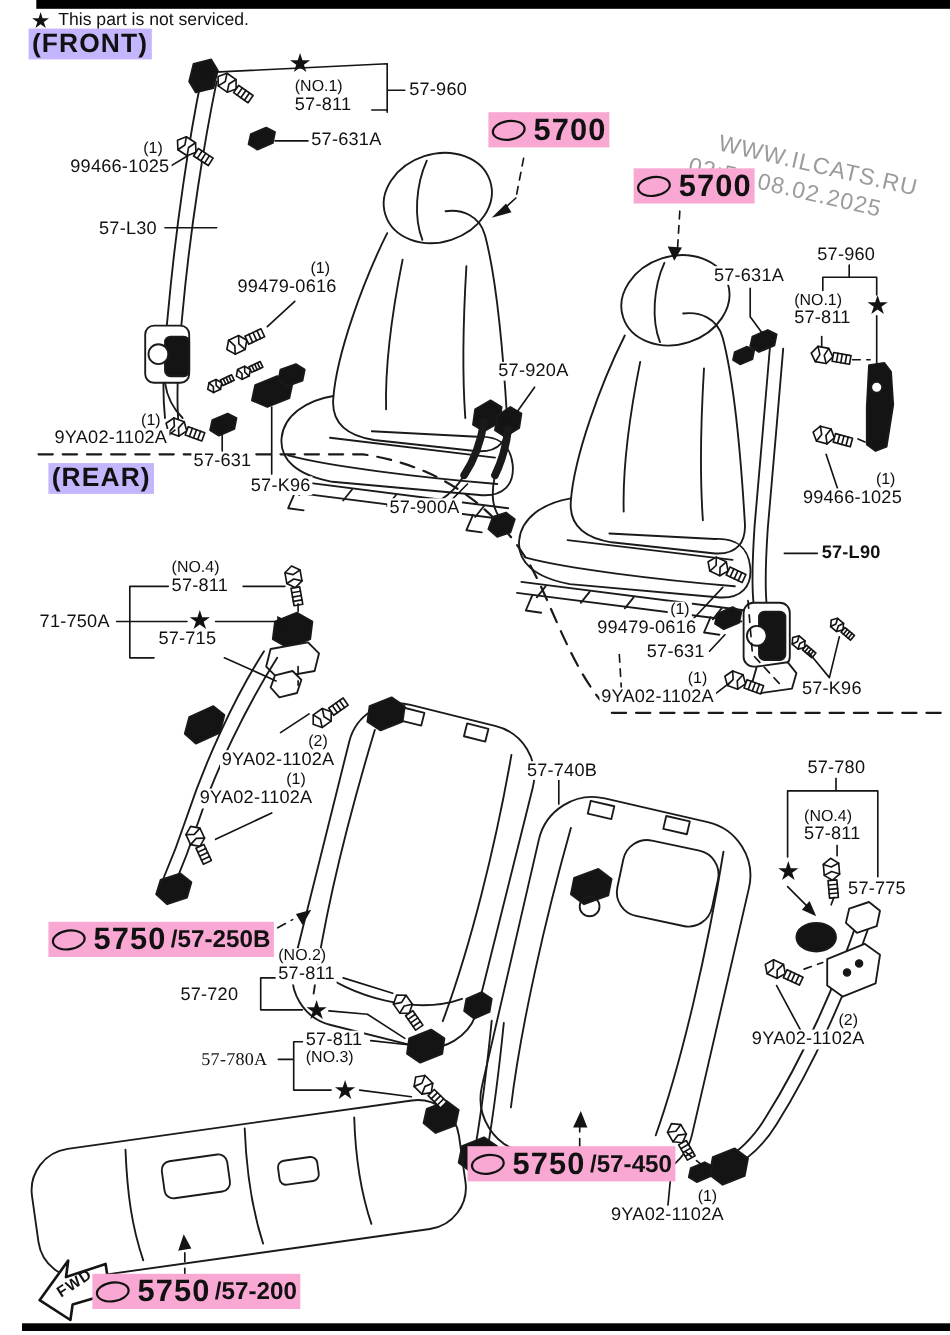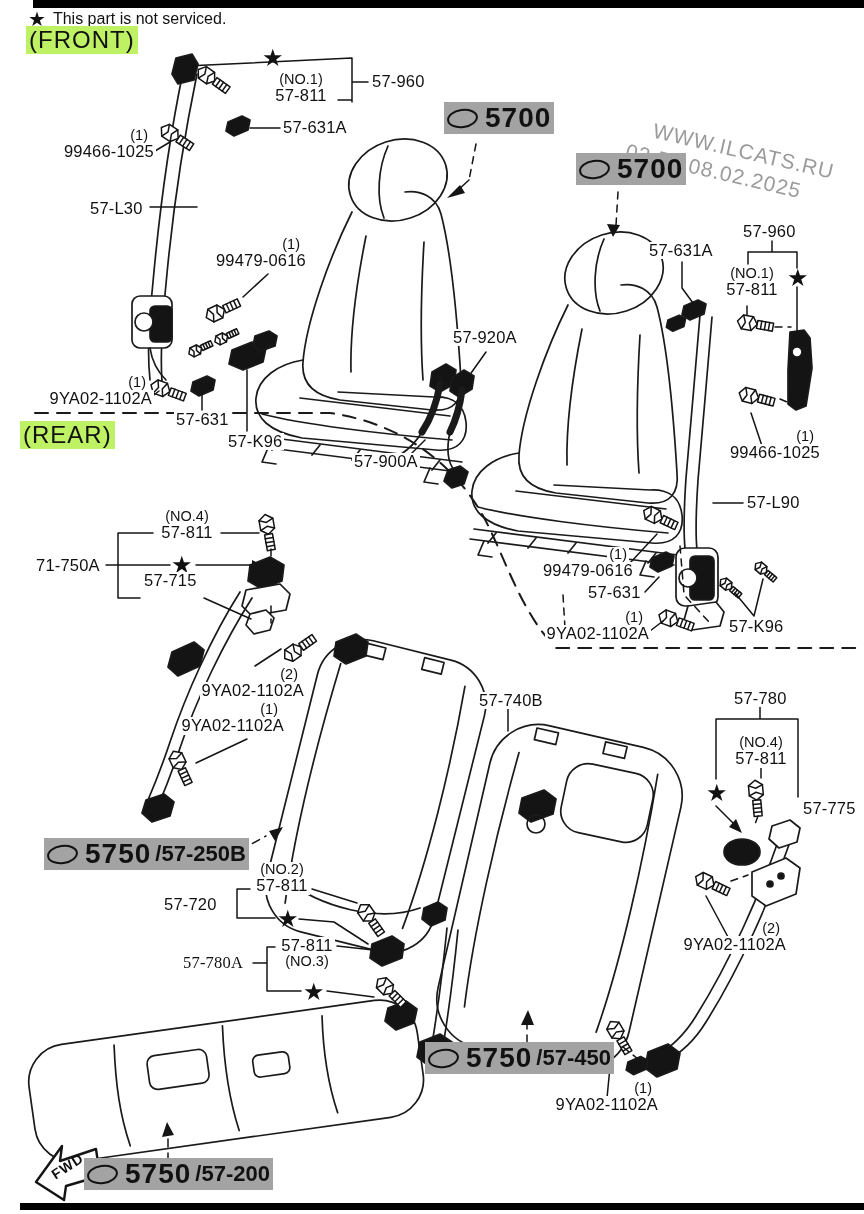--- a/index.html
+++ b/index.html
@@ -5,29 +5,29 @@
   html,body{margin:0;padding:0;background:#e8e8e8;}
   .stage{position:relative;width:864px;height:1214px;background:#fff;overflow:hidden;
          font-family:"Liberation Sans","DejaVu Sans",sans-serif;color:#111;}
   svg.art{position:absolute;left:0;top:0;z-index:2;}
   svg.art *{vector-effect:non-scaling-stroke;}
   .wm{position:absolute;left:648px;top:138px;z-index:1;transform:rotate(13deg);
       color:#9b9b9b;font-size:21px;letter-spacing:1px;line-height:1.25;white-space:nowrap;}
   .wm .l2{margin-left:-22px;}
   .note{position:absolute;left:28px;top:9px;z-index:3;display:flex;align-items:center;gap:7px;font-size:16px;}
   .note .nstar{font-size:20px;line-height:1;}
-  .seclab{position:absolute;z-index:3;font-size:24px;font-weight:400;letter-spacing:1px;background:#bef264;padding:0 3px;}
+  .seclab{position:absolute;z-index:3;font-size:24px;font-weight:700;letter-spacing:1px;background:#c4b5fd;padding:0 3px;}
   .lbl{position:absolute;z-index:3;display:flex;flex-direction:column;line-height:1.06;align-items:flex-start;}
   .lbl span{background:#fff;padding:0 2px;white-space:nowrap;}
   .lbl .qty{font-size:14.5px;}
   .lbl .code{font-size:16.5px;letter-spacing:.2px;}
-  .lbl.center{align-items:center;}
+  .lbl.center{}
   .lbl.qright{align-items:flex-end;}
   .lbl.qright .qty{margin-right:6px;}
-  .ref{position:absolute;z-index:3;display:flex;align-items:center;gap:7px;background:#a3a3a3;padding:0 3px;}
+  .ref{position:absolute;z-index:3;display:flex;align-items:center;gap:7px;background:#f9a8d4;padding:0 3px;}
   .reficon{width:27px;height:15px;border:2.5px solid #111;border-radius:50%;transform:rotate(-8deg);flex:0 0 auto;}
   .refcode{font-size:28px;font-weight:700;letter-spacing:1px;}
   .refsuffix{font-size:22px;font-weight:700;margin-left:-3px;}
   .bigstar{position:absolute;z-index:3;font-size:24px;line-height:1;}
   .fwd{position:absolute;left:50px;top:1158px;z-index:3;font-size:14px;font-weight:700;
        transform:rotate(-33deg);letter-spacing:1px;}
 </style>
 </head>
 <body>
 
@@ -243,21 +243,21 @@
 <div class="wm">
   <div class="l1">WWW.ILCATS.RU</div>
   <div class="l2">02:52 08.02.2025</div>
 </div>
 
 <div class="note">
   <span class="nstar">★</span>
   <span>This part is not serviced.</span>
 </div>
 <div class="seclab" style="left:26px;top:26px;">(FRONT)</div>
-<div class="seclab" style="left:20px;top:421px;">(REAR)</div>
+<div class="seclab" style="left:44px;top:421px;">(REAR)</div>
 
 <span class="bigstar" style="left:262px;top:46px;">★</span>
 <span class="bigstar" style="left:787px;top:266px;">★</span>
 <span class="bigstar" style="left:171px;top:553px;">★</span>
 <span class="bigstar" style="left:277px;top:907px;">★</span>
 <span class="bigstar" style="left:303px;top:980px;">★</span>
 <span class="bigstar" style="left:706px;top:781px;">★</span>
 
 <div class="lbl center" style="left:266px;top:72px;width:70px;">
       <span class="qty">(NO.1)</span>
@@ -303,21 +303,21 @@
       <span class="code">57-960</span>
     </div>
 <div class="lbl center" style="left:720px;top:266px;width:64px;">
       <span class="qty">(NO.1)</span>
       <span class="code">57-811</span>
     </div>
 <div class="lbl qright" style="left:726px;top:429px;width:96px;">
       <span class="qty">(1)</span>
       <span class="code">99466-1025</span>
     </div>
-<div class="lbl" style="left:745px;top:494px;">
+<div class="lbl" style="left:745px;top:494px;font-weight:bold;">
       <span class="code">57-L90</span>
     </div>
 <div class="lbl qright" style="left:541px;top:547px;width:94px;">
       <span class="qty">(1)</span>
       <span class="code">99479-0616</span>
     </div>
 <div class="lbl" style="left:586px;top:584px;">
       <span class="code">57-631</span>
     </div>
 <div class="lbl qright" style="left:541px;top:610px;width:110px;">
@@ -362,21 +362,21 @@
 <div class="lbl" style="left:477px;top:692px;">
       <span class="code">57-740B</span>
     </div>
 <div class="lbl" style="left:732px;top:690px;">
       <span class="code">57-780</span>
     </div>
 <div class="lbl center" style="left:729px;top:735px;width:64px;">
       <span class="qty">(NO.4)</span>
       <span class="code">57-811</span>
     </div>
-<div class="lbl" style="left:769px;top:800px;margin-left:32px;">
+<div class="lbl" style="left:769px;top:800px;">
       <span class="code">57-775</span>
     </div>
 <div class="lbl qright" style="left:678px;top:921px;width:110px;">
       <span class="qty">(2)</span>
       <span class="code">9YA02-1102A</span>
     </div>
 <div class="lbl qright" style="left:550px;top:1081px;width:110px;">
       <span class="qty">(1)</span>
       <span class="code">9YA02-1102A</span>
     </div>

